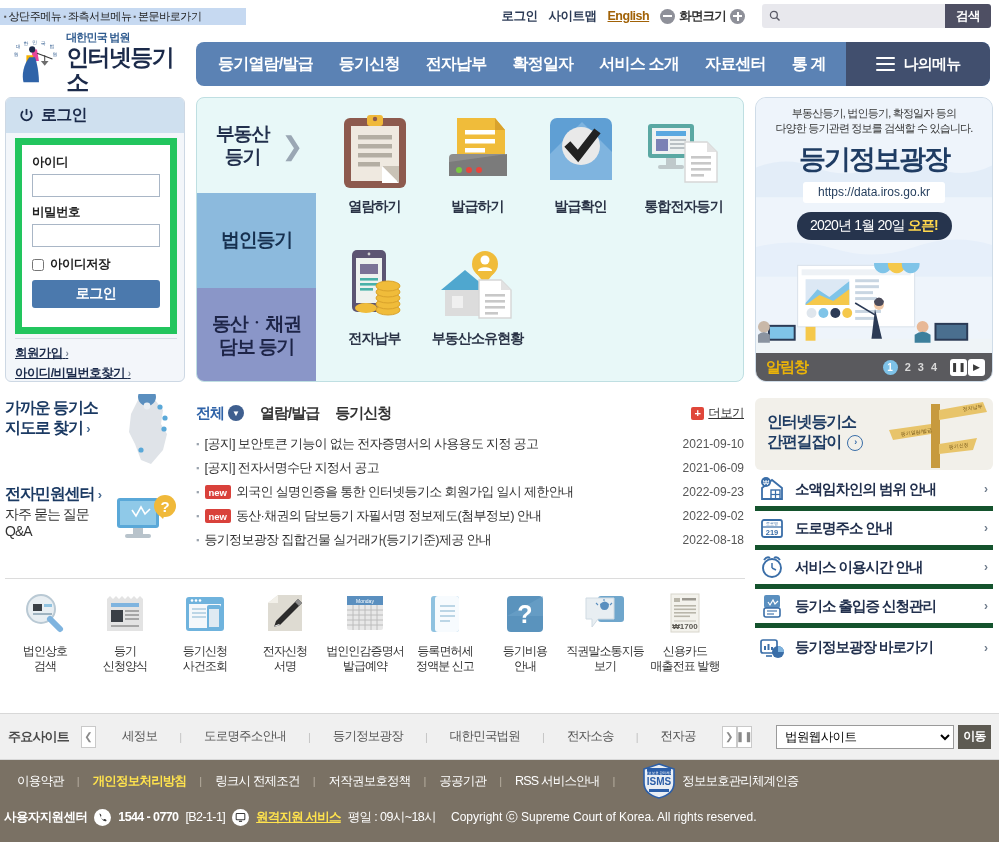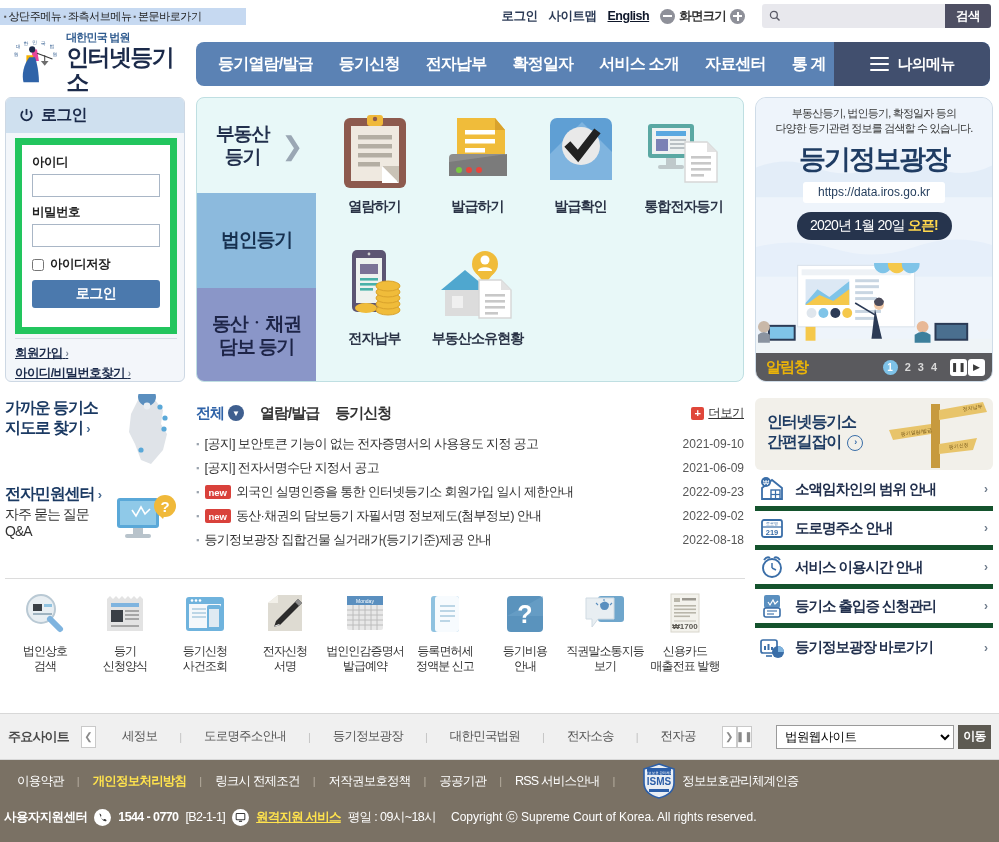--- a/index.html
+++ b/index.html
@@ -25,21 +25,21 @@
   }
   .skipnav span.sq { font-size:8px; color:#555; }
 
   
   .utilbar {
     position:absolute; right:8px; top:4px;
     display:flex; align-items:center; gap:11px;
     font-size:12.5px;
   }
   .utilbar a { color:#2b3a55; text-decoration:none; font-weight:bold; letter-spacing:-0.5px;}
-  .utilbar .eng { color:#0f172a; font-weight:bold;text-decoration:underline; }
+  .utilbar .eng { color:#a16207; font-weight:bold;text-decoration:underline; }
   .zoomctl { display:flex; align-items:center; gap:4px; color:#333; font-weight:bold; letter-spacing:-0.8px;}
   .circbtn {
     width:15px; height:15px; border-radius:50%;
     background:#8e9099; position:relative; display:inline-block;
   }
   .circbtn::before {
     content:""; position:absolute; left:3px; top:6.5px;
     width:9px; height:2px; background:#fff;
   }
   .circbtn.plus::after {
@@ -84,21 +84,21 @@
     display:flex; align-items:center;
     overflow:hidden;
   }
   .gnb-items { display:flex; align-items:center; flex:1; padding-left:22px; gap:26px; }
   .gnb-items a {
     color:#fff; font-size:16px; font-weight:bold;
     text-decoration:none; letter-spacing:-0.8px;
     white-space:nowrap;
   }
   .gnb-my {
-    width:156px; height:44px; background:#414f6e;
+    width:144px; height:44px; background:#414f6e;
     display:flex; align-items:center; justify-content:center; gap:9px;
     color:#fff; font-size:15px; font-weight:bold; letter-spacing:-0.8px;
     border-radius:0 8px 8px 0;
     cursor:pointer;
   }
   .hamb { display:inline-block; width:19px; }
   .hamb i { display:block; height:2.6px; background:#fff; margin:3.4px 0; border-radius:1px;}
 
   
   .loginbox {

